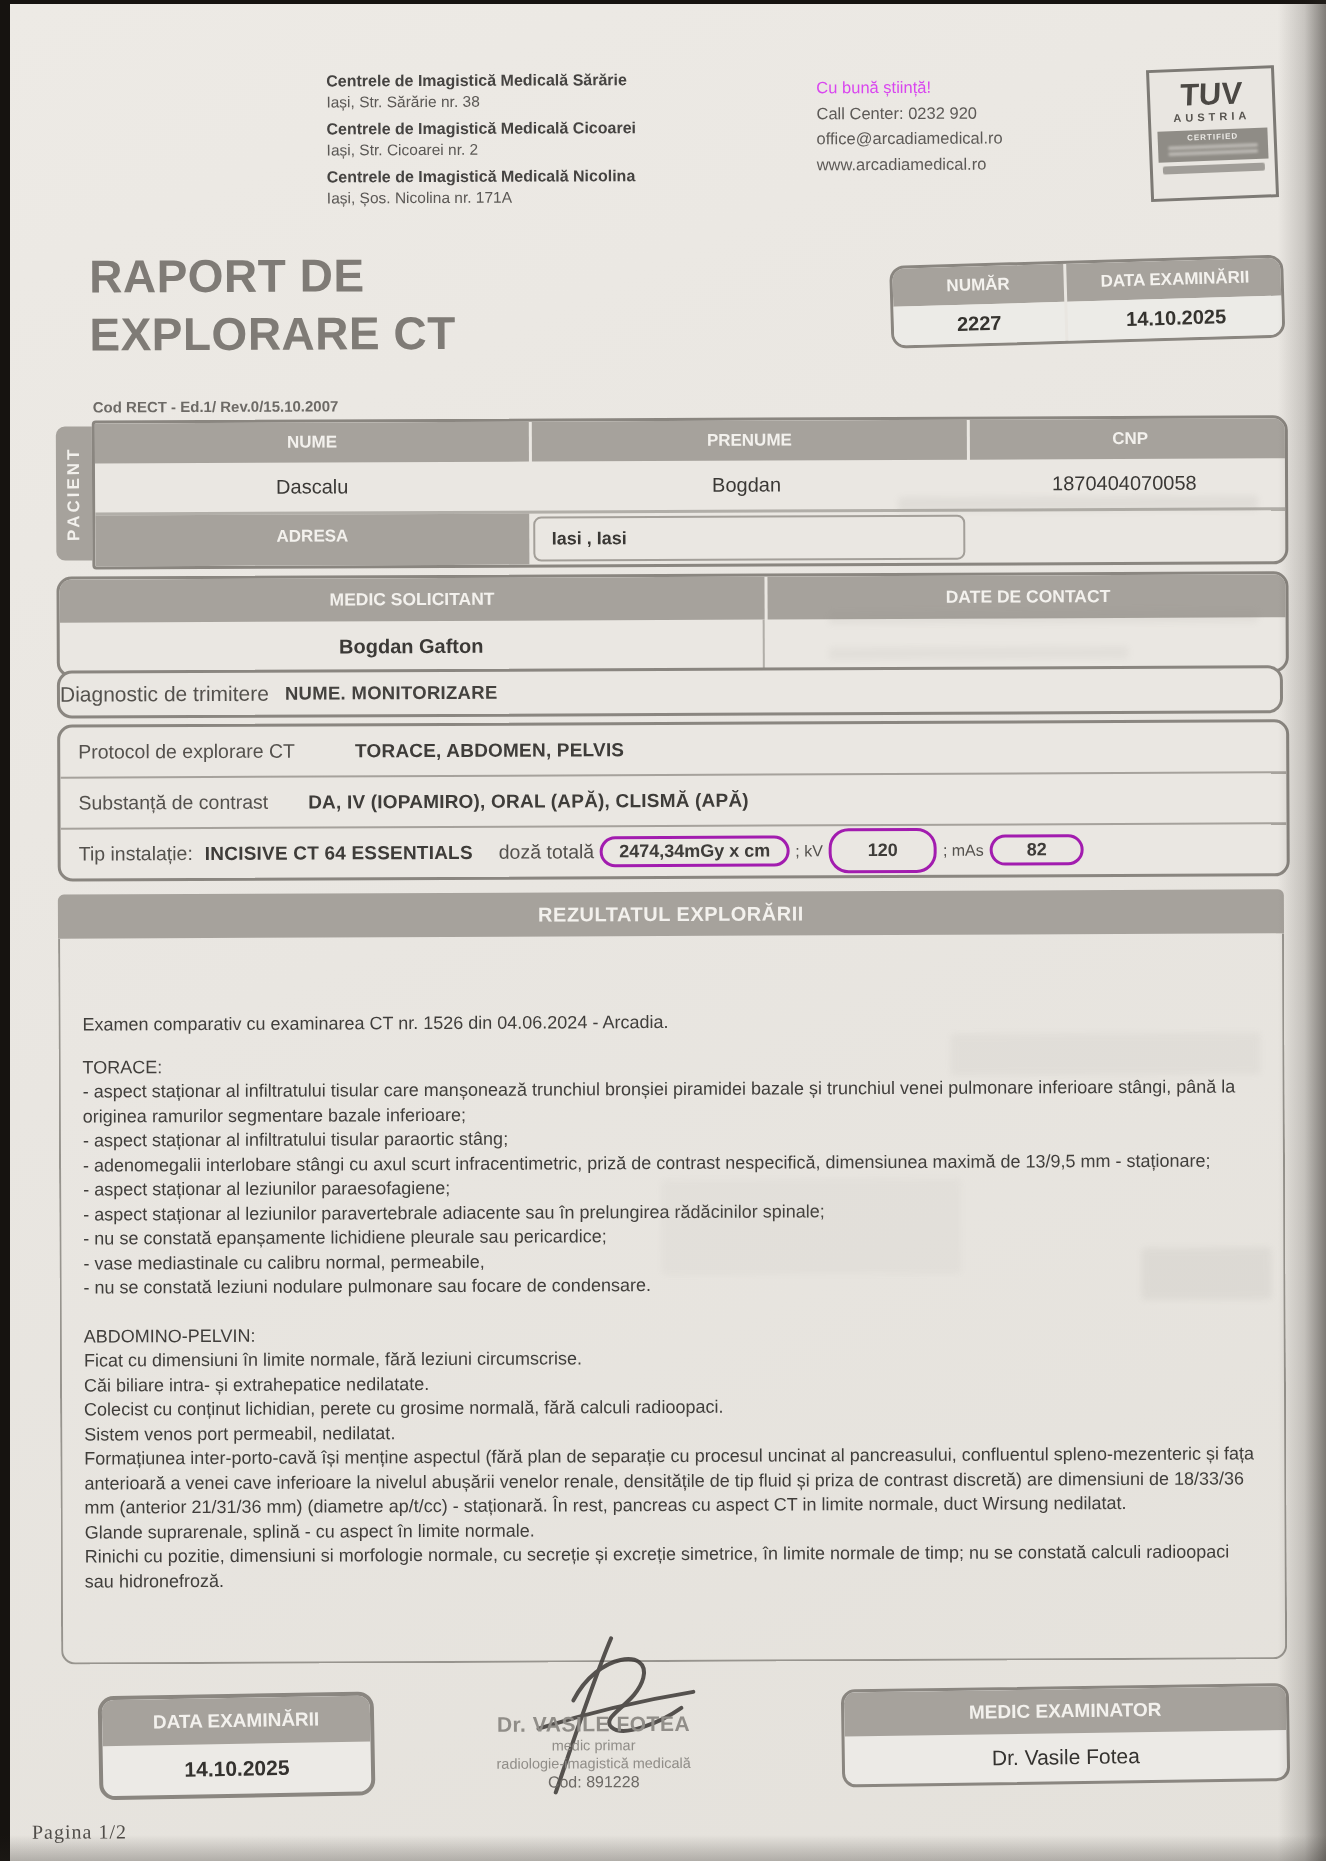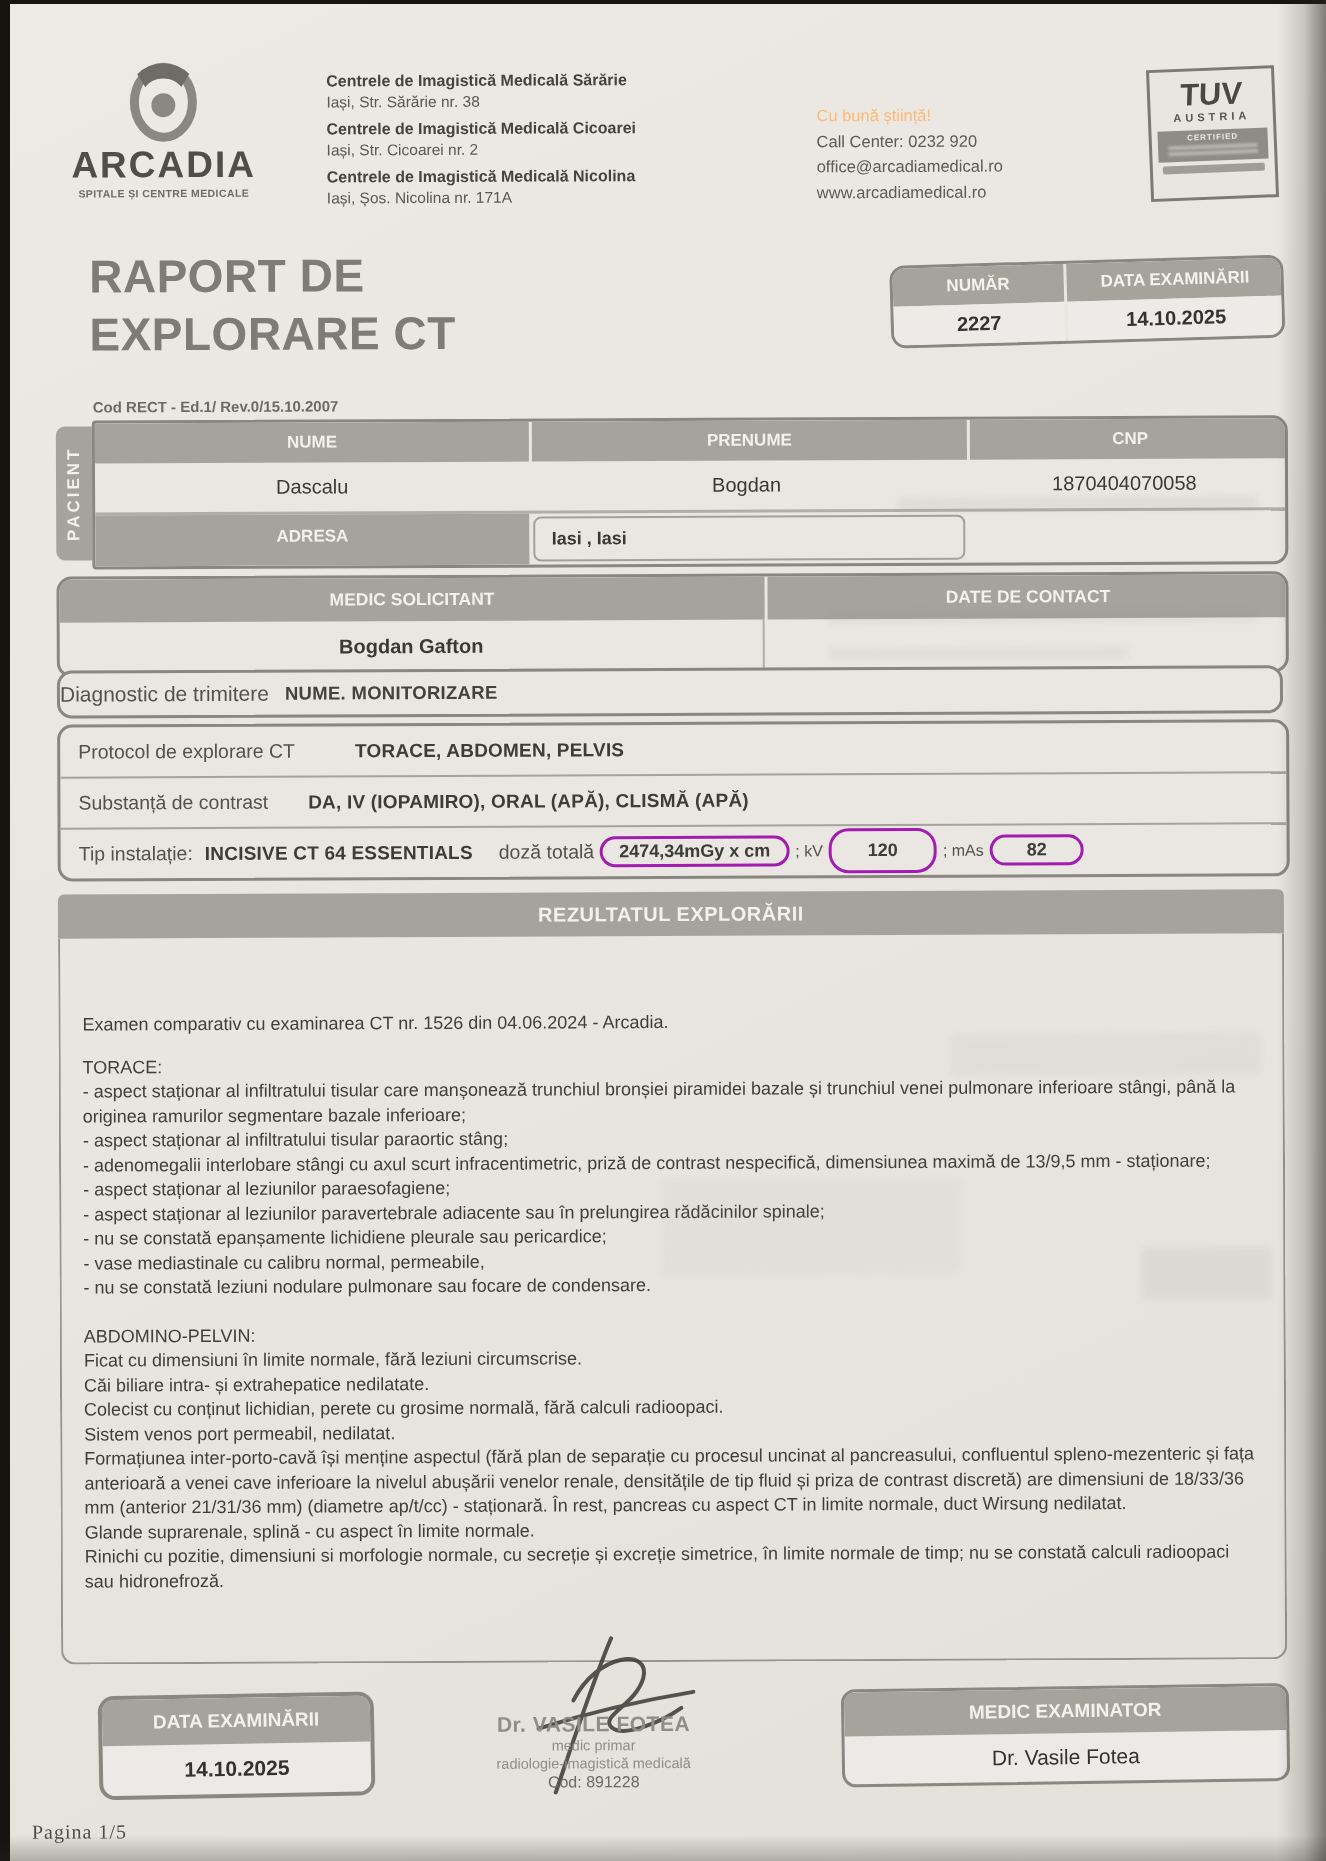--- a/index.html
+++ b/index.html
@@ -14,21 +14,21 @@
   .content{position:absolute;left:0;top:0;width:1326px;height:1861px;transform:rotate(-0.25deg);}
 
   
   .logo{position:absolute;left:62px;top:56px;width:210px;text-align:center;color:#565350;}
   .logo-name{font-size:37px;font-weight:bold;letter-spacing:2px;color:#514e4a;line-height:1;}
   .logo-tagline{font-size:10.5px;font-weight:bold;letter-spacing:.4px;color:#6f6c67;margin-top:4px;}
   .centers{position:absolute;left:330px;top:70px;}
   .center-name{font-size:16px;font-weight:bold;color:#454341;line-height:1.3;}
   .center-addr{font-size:15.5px;color:#5b5855;line-height:1.3;margin-bottom:7px;}
   .contact{position:absolute;left:820px;top:76px;font-size:16.5px;color:#5d5a57;line-height:1.55;}
-  .contact .motto{color:#fdba74;margin-top:28px;}
+  .contact .motto{color:#d946ef;}
 
   .tuv{position:absolute;left:1152px;top:70px;width:128px;height:132px;border:3px solid #7d7a75;
        background:#e9e6e1;transform:rotate(-2deg);text-align:center;padding-top:8px;box-sizing:border-box;}
   .tuv-brand{font-size:31px;font-weight:800;color:#4b4844;line-height:1;letter-spacing:0;transform:skewX(-4deg);}
   .tuv-country{font-size:11px;font-weight:bold;letter-spacing:4px;color:#57544f;margin-top:1px;}
   .tuv-band{margin:7px 6px 0 6px;background:#8f8c86;color:#eceae6;padding:3px 2px 4px 2px;}
   .tuv-cert{font-size:8px;letter-spacing:1px;font-weight:bold;line-height:1.3;}
   .tuv-blur{height:4px;margin:2px 8px;background:#d8d5d0;opacity:.55;filter:blur(1px);border-radius:2px;}
   .tuv-foot{margin:4px 10px 0 10px;height:8px;background:#8f8c86;opacity:.8;filter:blur(.6px);border-radius:2px;}
 
@@ -110,29 +110,20 @@
   .ghost{position:absolute;background:#8d8a84;border-radius:4px;filter:blur(3px);pointer-events:none;}
 </style>
 </head>
 <body>
 
 <div class="page">
   <div class="paper"></div>
 
   <div class="content">
 
-    <div class="logo">
-      <svg width="96" height="84" viewBox="0 0 96 84">
-        <ellipse cx="48" cy="44" rx="29" ry="35" fill="none" stroke="#8b8882" stroke-width="9"></ellipse>
-        <path d="M22 16 A 33 28 0 0 1 74 16 L 66 29 A 21 18 0 0 0 30 29 Z" fill="#6f6c67"></path>
-        <circle cx="48" cy="47" r="12" fill="#8b8882"></circle>
-      </svg>
-      <div class="logo-name">ARCADIA</div>
-      <div class="logo-tagline">SPITALE ȘI CENTRE MEDICALE</div>
-    </div>
 
     <div class="centers">
       <div class="center-name">Centrele de Imagistică Medicală Sărărie</div>
       <div class="center-addr">Iași, Str. Sărărie nr. 38</div>
       <div class="center-name">Centrele de Imagistică Medicală Cicoarei</div>
       <div class="center-addr">Iași, Str. Cicoarei nr. 2</div>
       <div class="center-name">Centrele de Imagistică Medicală Nicolina</div>
       <div class="center-addr">Iași, Șos. Nicolina nr. 171A</div>
     </div>
 
@@ -268,21 +259,21 @@
       <div class="rl">medic primar</div>
       <div class="rl">radiologie-imagistică medicală</div>
       <div class="cd">Cod: 891228</div>
     </div>
 
     <div class="medic-box">
       <div class="head">MEDIC EXAMINATOR</div>
       <div class="val">Dr. Vasile Fotea</div>
     </div>
 
-    <div class="page-label">Pagina 1/5</div>
+    <div class="page-label">Pagina 1/2</div>
 
     <div class="ghost" style="left:900px;top:498px;width:360px;height:15px;opacity:.10"></div>
     <div class="ghost" style="left:830px;top:612px;width:430px;height:13px;opacity:.09"></div>
     <div class="ghost" style="left:830px;top:648px;width:300px;height:13px;opacity:.08"></div>
     <div class="ghost" style="left:950px;top:1035px;width:310px;height:42px;opacity:.07"></div>
     <div class="ghost" style="left:1140px;top:1250px;width:130px;height:52px;opacity:.10"></div>
     <div class="ghost" style="left:660px;top:1180px;width:300px;height:95px;opacity:.05"></div>
   </div>
 
   <div class="edge-right"></div>

